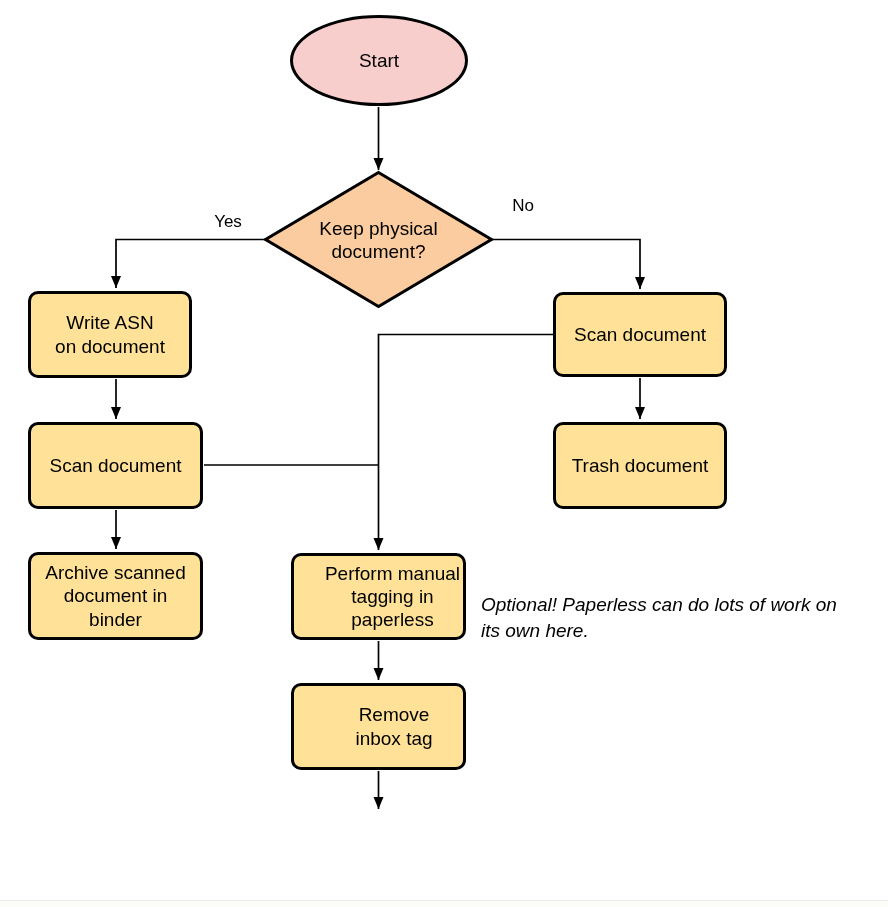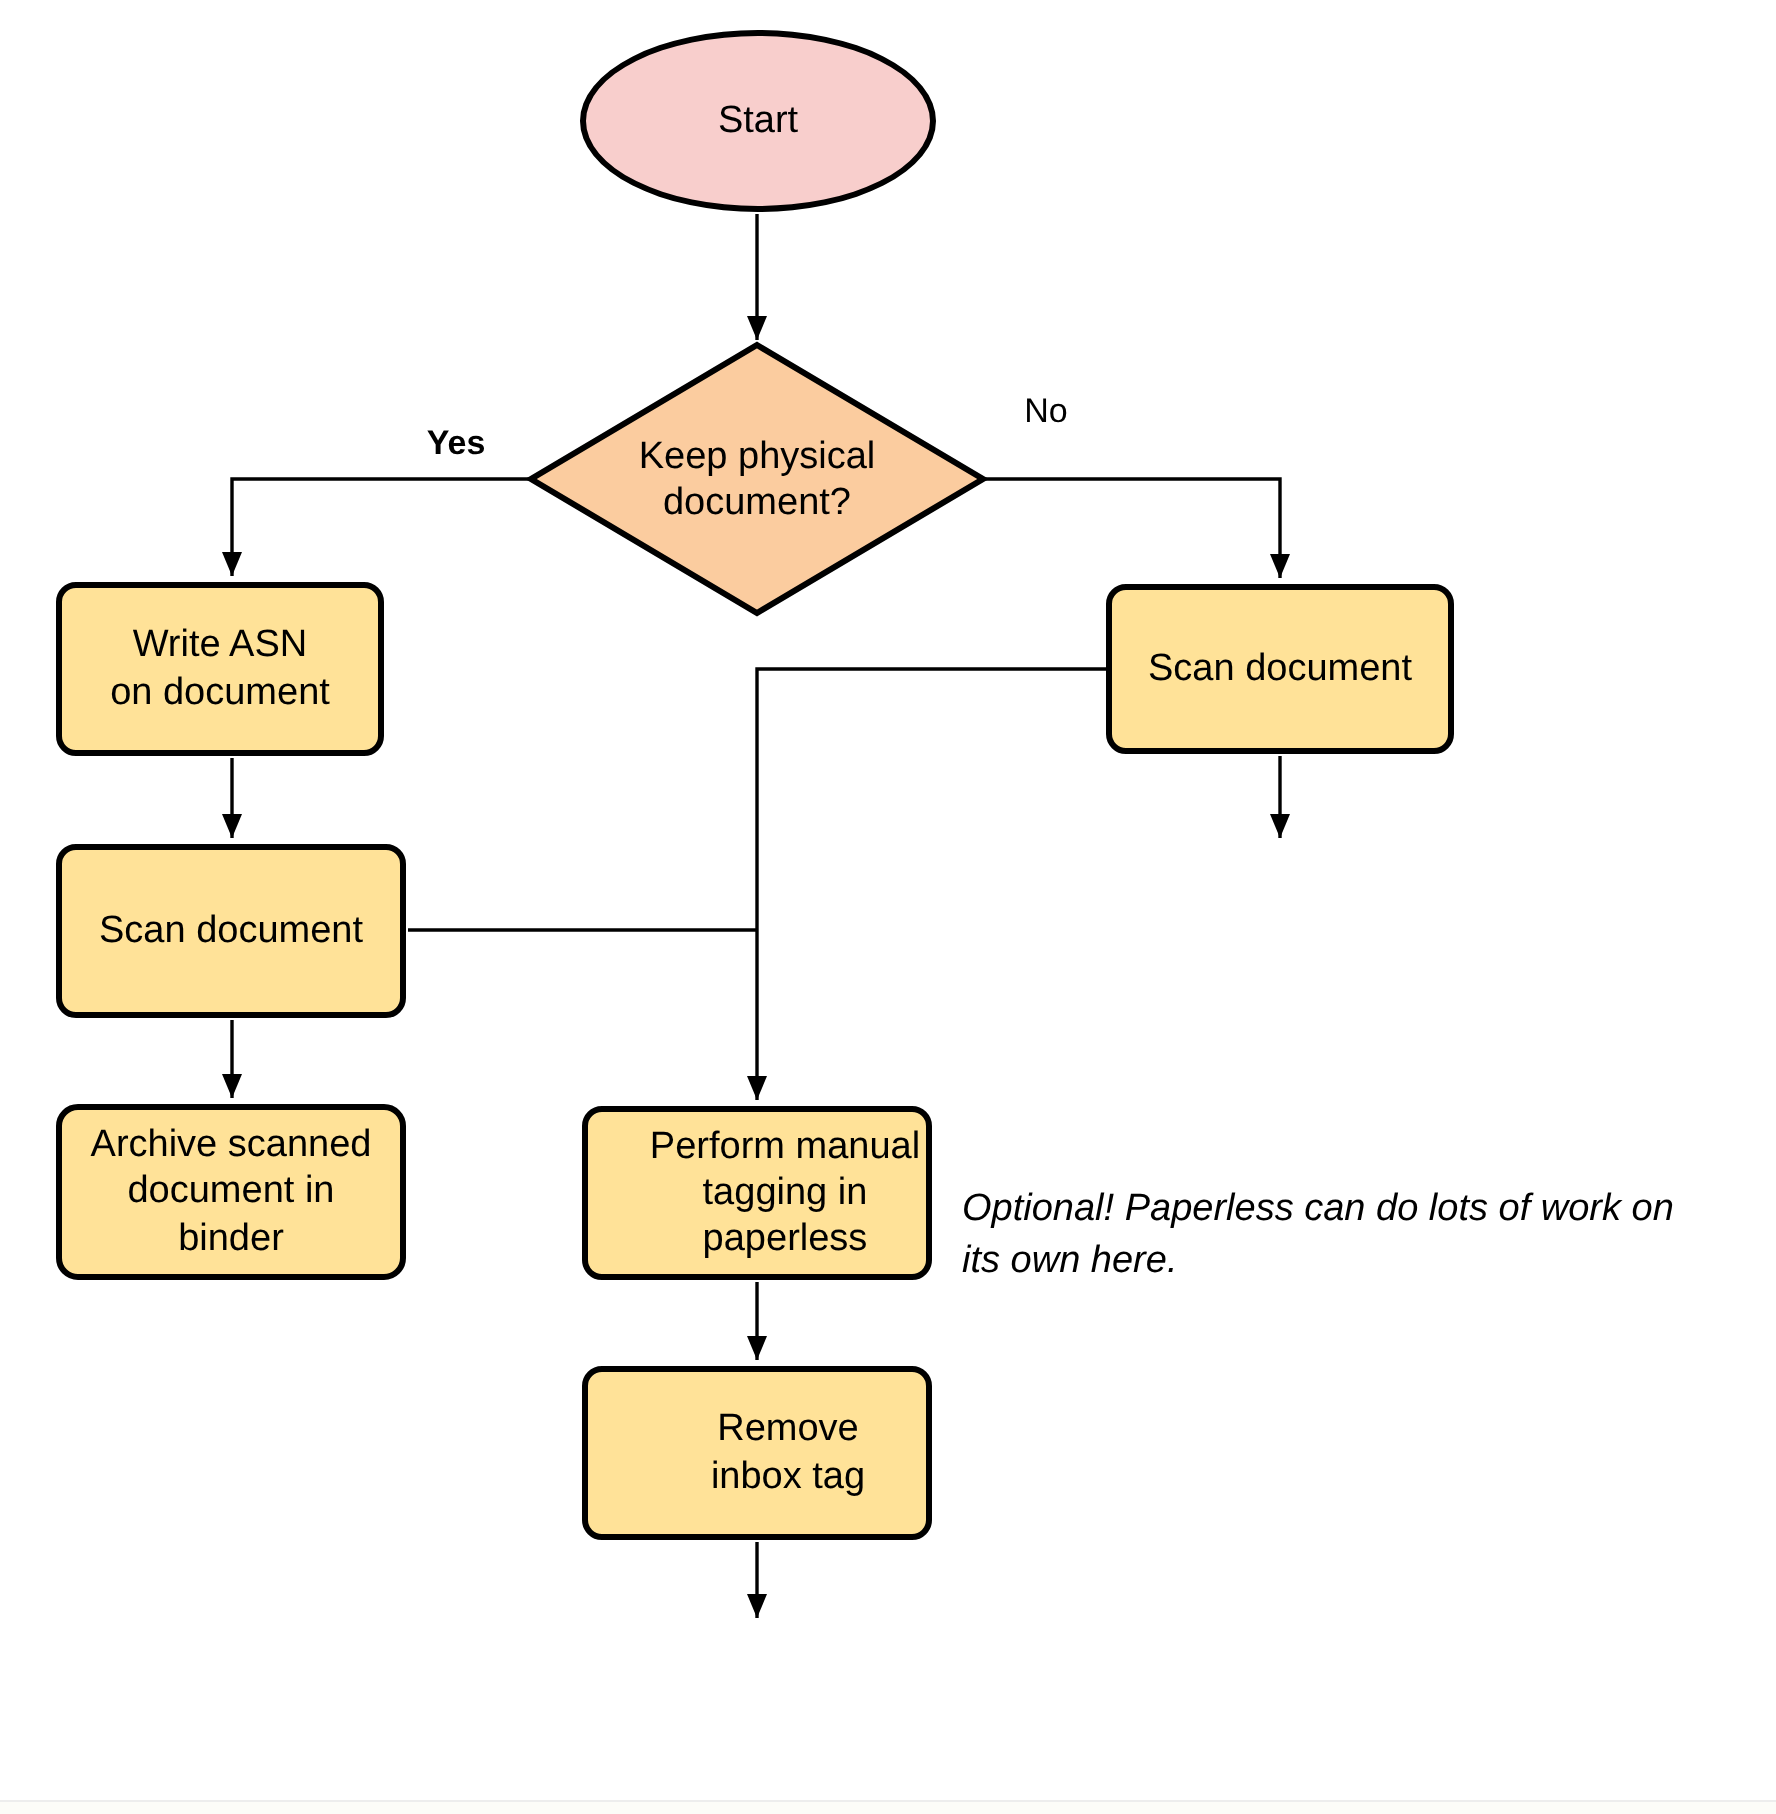--- a/index.html
+++ b/index.html
@@ -29,21 +29,21 @@
   .pos-start{left:290px;top:15px;width:178px;height:91px;}
   .pos-decision-label{left:280px;top:210px;width:197px;height:60px;}
   .pos-write-asn{left:28px;top:291px;width:164px;height:87px;}
   .pos-scan-left{left:28px;top:422px;width:175px;height:87px;}
   .pos-archive{left:28px;top:552px;width:175px;height:88px;}
   .pos-scan-right{left:553px;top:292px;width:174px;height:85px;}
   .pos-trash{left:553px;top:422px;width:174px;height:87px;}
   .pos-tagging{left:291px;top:553px;width:175px;height:87px;}
   .pos-remove{left:291px;top:683px;width:175px;height:87px;}
   .pos-end{left:290px;top:812px;width:178px;height:83px;}
-  .pos-yes{left:203px;top:212px;width:50px;font-weight:bold;}
+  .pos-yes{left:203px;top:212px;width:50px;}
   .pos-no{left:498px;top:196px;width:50px;}
   .pos-note{left:481px;top:592px;width:410px;}
 </style>
 </head>
 <body>
 
 <div class="canvas">
 
   <svg class="wires" viewBox="0 0 888 907">
     <defs>
@@ -80,30 +80,33 @@
 
   <div class="node rect pos-write-asn" style="background-color: rgb(255, 226, 152);">
     <span>Write ASN
 on document</span>
   </div>
 
   <div class="node rect pos-scan-left" style="background-color: rgb(255, 226, 152);">
     <span>Scan document</span>
   </div>
 
-  <div class="node rect pos-archive" style="background-color: rgb(255, 226, 152); border-radius: 11px;">
+  <div class="node rect pos-archive" style="background-color: rgb(255, 226, 152);">
     <span>Archive scanned
 document in
 binder</span>
   </div>
 
   <div class="node rect pos-scan-right" style="background-color: rgb(255, 226, 152);">
     <span>Scan document</span>
   </div>
 
+  <div class="node rect pos-trash" style="background-color: rgb(255, 226, 152);">
+    <span>Trash document</span>
+  </div>
 
   <div class="node rect pos-tagging" style="background-color: rgb(255, 226, 152); padding-left: 28px;">
     <span>Perform manual
 tagging in
 paperless</span>
   </div>
 
   <div class="note pos-note">Optional! Paperless can do lots of work on
 its own here.</div>
 

